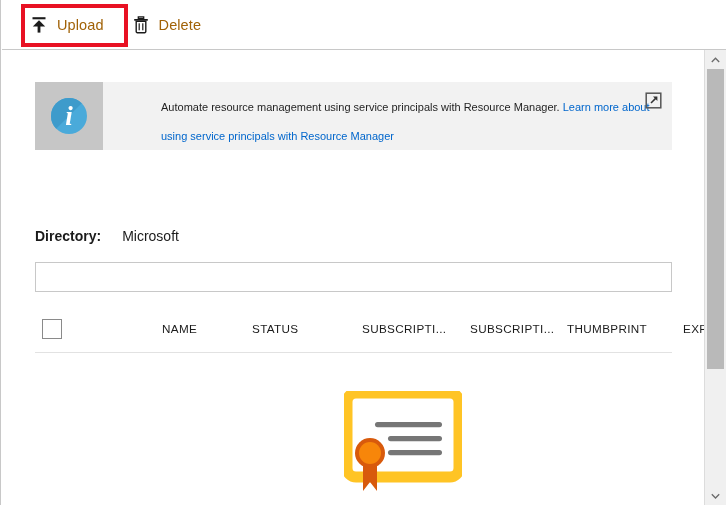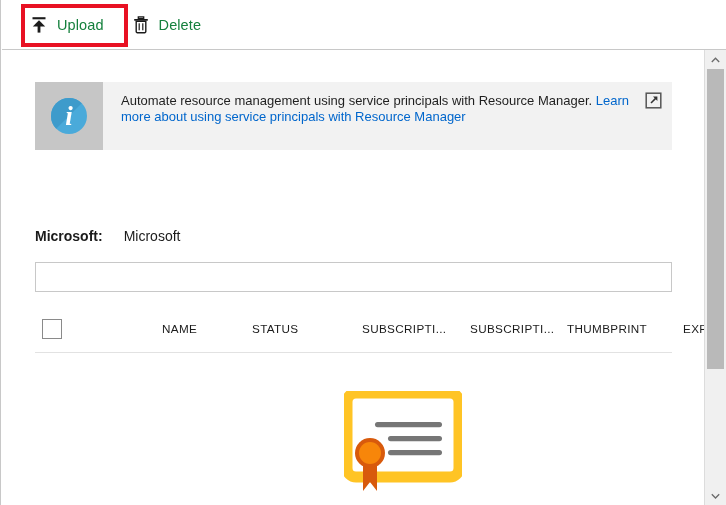--- a/index.html
+++ b/index.html
@@ -50,21 +50,21 @@
     width: 22px;
     height: 22px;
     display: flex;
     align-items: center;
     justify-content: center;
     margin-right: 7px;
     flex: none;
   }
   .tb-label {
     font-size: 14.5px;
-    color: #15803d;
+    color: #a16207;
     white-space: nowrap;
     letter-spacing: .1px;
   }
 
   
   .annot-box {
     position: absolute;
     left: 20px;
     top: 4px;
     width: 107px;
@@ -131,24 +131,25 @@
     font-family: "Liberation Serif", serif;
     font-size: 27px;
     font-weight: bold;
     line-height: 36px;
     text-align: center;
     font-style: italic;
   }
   .banner-text {
     flex: 1;
     padding: 11px 16px 0 18px;
-    font-size: 13px;
-    line-height: 16px;
+    font-size: 11px;
+    line-height: 29px;
     color: #1f1f1f;
     box-sizing: border-box;
+    margin-left: 40px;
   }
   .banner-link {
     color: #0066cc;
     text-decoration: none;
     cursor: pointer;
   }
   .ext-link {
     position: absolute;
     right: 10px;
     top: 10px;
@@ -315,21 +316,21 @@
       <span class="ext-link">
         <svg width="17" height="17" viewBox="0 0 17 17">
           <rect x="1.2" y="1.2" width="14.6" height="14.6" fill="none" stroke="#555555" stroke-width="1.5"></rect>
           <path d="M6.0 11.0 L11.4 5.6" stroke="#333333" stroke-width="1.5" fill="none"></path>
           <polygon points="12.4,4.6 12.4,9.0 8.0,4.6" fill="#333333"></polygon>
         </svg>
       </span>
     </div>
 
     <div class="directory-row">
-      <span class="dir-label">Microsoft:</span><span class="dir-value">Microsoft</span>
+      <span class="dir-label">Directory:</span><span class="dir-value">Microsoft</span>
     </div>
 
     <input class="filter-input" type="text" placeholder="" style="">
 
     <div class="table-head">
       <div class="th-check"></div>
       <div class="th" style="left:127px">NAME</div>
       <div class="th" style="left:217px">STATUS</div>
       <div class="th" style="left:327px">SUBSCRIPTI...</div>
       <div class="th" style="left:435px">SUBSCRIPTI...</div>

